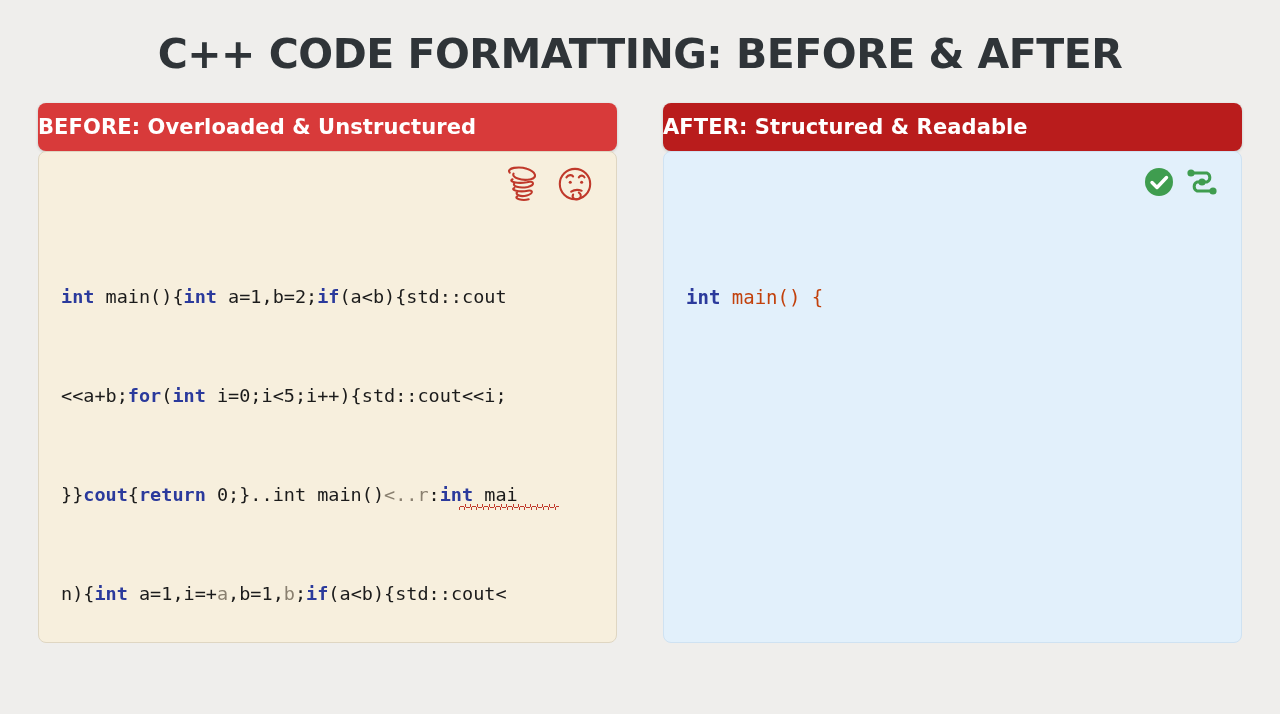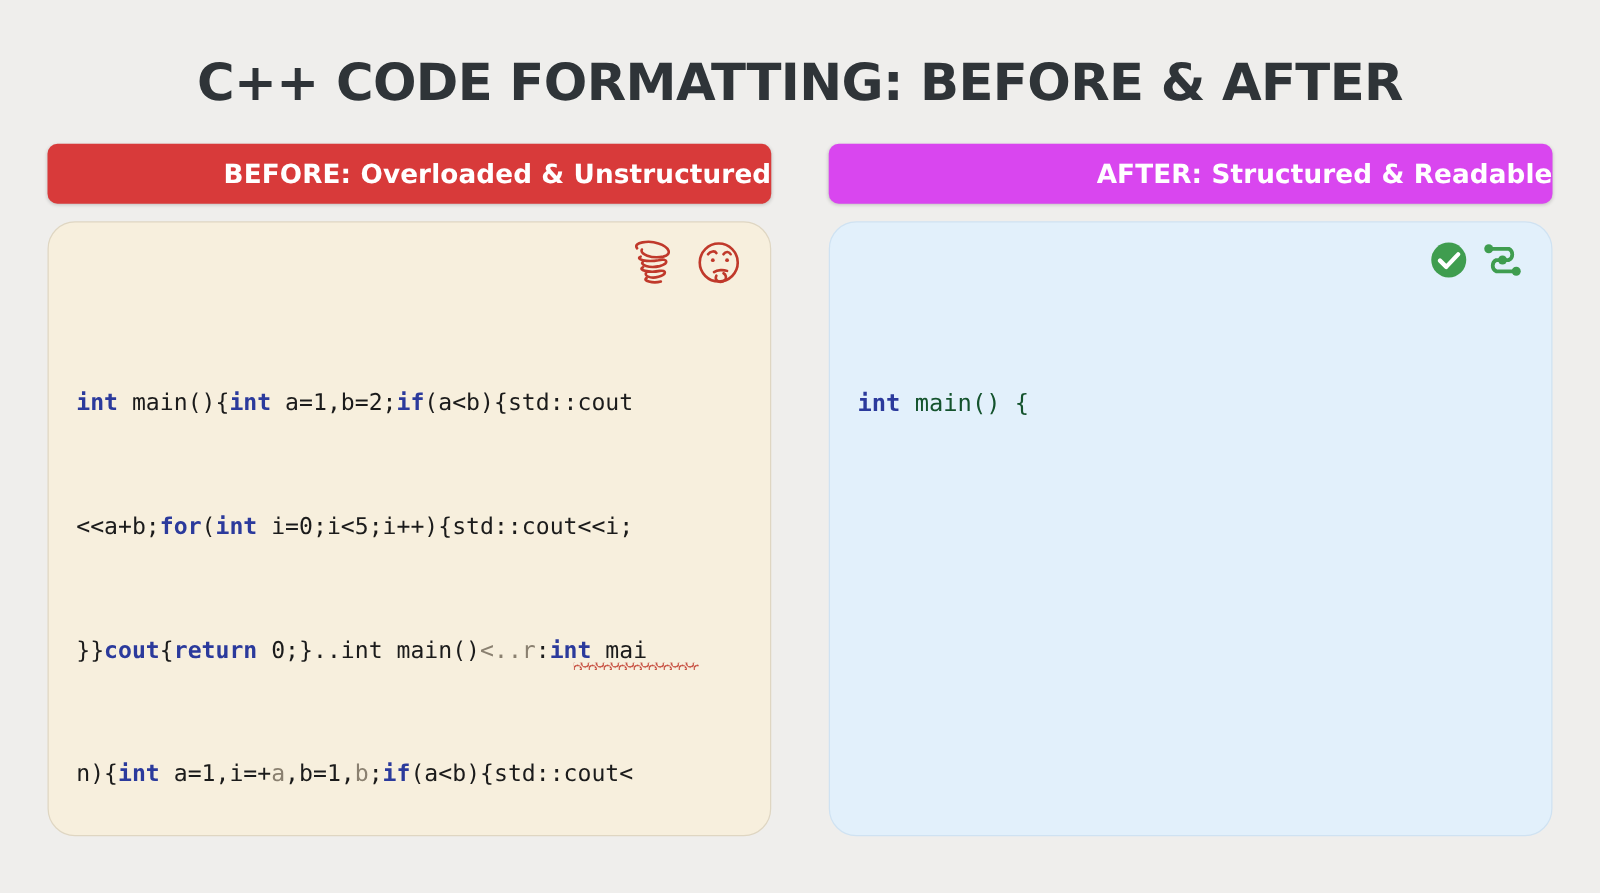--- a/index.html
+++ b/index.html
@@ -16,52 +16,51 @@
     position: relative;
   }
 
   
   .page-title {
     text-align: center;
     font-size: 41px;
     font-weight: 800;
     letter-spacing: -0.5px;
     color: #2f3438;
-    padding-top: 42px;
+    padding-top: 30px;
     font-family: "DejaVu Sans", sans-serif;
   }
 
   
   .columns {
     display: flex;
     gap: 46px;
     padding: 25px 38px 0 38px;
   }
   .column { flex: 1; min-width: 0; }
 
   .panel-header {
     height: 48px;
     border-radius: 8px;
     display: flex;
     align-items: center;
-    justify-content: flex-end;
+    justify-content: flex-start;
     color: #ffffff;
     font-size: 21px;
     font-weight: 700;
     font-family: "DejaVu Sans", sans-serif;
     letter-spacing: 0.1px;
     box-shadow: 0 1px 3px rgba(0,0,0,0.18);
   }
   .panel-header.before { background: #d83a3a; }
   .panel-header.after  { background: #49a košice; }
-  .panel-header.after  { background: #d946ef; }
+  .panel-header.after  { background: #b91c1c; }
 
   .panel-body {
-    margin-top: 14px;
-    border-radius: 22px;
+    border-radius: 8px;
     position: relative;
     height: 492px;
     overflow: hidden;
   }
   .panel-body.before {
     background: #f7efdd;
     border: 1px solid #dfd6c2;
   }
   .panel-body.after {
     background: #e2f0fb;
@@ -121,21 +120,21 @@
     align-items: center;
   }
   .row { position: relative; display: block; }
   .blk {
     border-radius: 9px;
     position: relative;
   }
   .blk-vars { background: #b9ddd8; display: inline-block; padding: 0 18px 0 0; margin-left: 44px; }
   .c-kw     { color: #2b3a9c; font-weight: 700; }   
   .c-num    { color: #2e8b57; font-weight: 700; }   
-  .c-plain  { color: #14532d; }
+  .c-plain  { color: #c2410c; }
   .badge { width: 32px; height: 32px; }
   .flowbig { width: 34px; height: 28px; }
 </style>
 </head>
 <body>
 
 <h1 class="page-title">C++ CODE FORMATTING: BEFORE &amp; AFTER</h1>
 
 <div class="columns">
 

